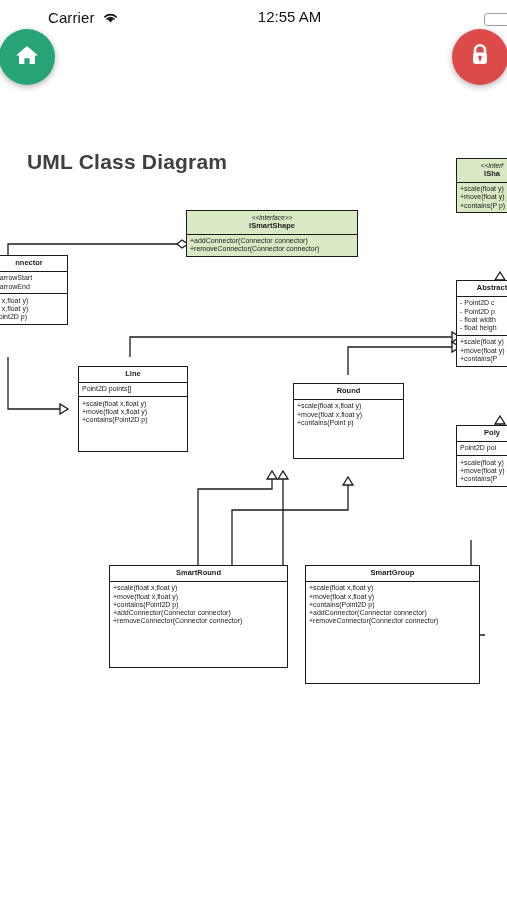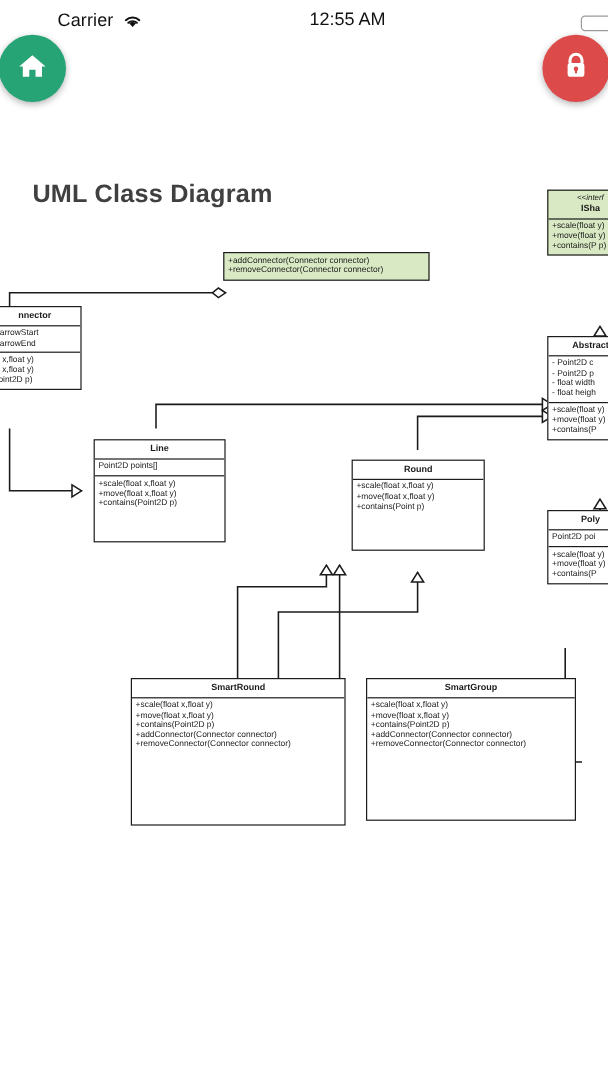--- a/index.html
+++ b/index.html
@@ -147,20 +147,24 @@
       <div class="row">e arrowEnd</div>
     </div>
     <div class="sec">
       <div class="row">at x,float y)</div>
       <div class="row">at x,float y)</div>
       <div class="row">Point2D p)</div>
     </div>
   </div>
 
   <div class="uml iface" style="left:186px; top:30px; width:172px;">
+    <div class="hdr">
+      <span class="stereo">&lt;&lt;interface&gt;&gt;</span>
+      <span>ISmartShape</span>
+    </div>
     <div class="sec">
       <div class="row">+addConnector(Connector connector)</div>
       <div class="row">+removeConnector(Connector connector)</div>
     </div>
   </div>
 
   <div class="uml iface" style="left:456px; top:-22px; width:72px;">
     <div class="hdr">
       <span class="stereo">&lt;&lt;interf</span>
       <span>ISha</span>
@@ -213,21 +217,21 @@
     <div class="sec">
       <div class="row">Point2D poi</div>
     </div>
     <div class="sec">
       <div class="row">+scale(float y)</div>
       <div class="row">+move(float y)</div>
       <div class="row">+contains(P</div>
     </div>
   </div>
 
-  <div class="uml" style="left:109px; top:385px; width:179px; height:123px;">
+  <div class="uml" style="left:109px; top:385px; width:179px; height:103px;">
     <div class="hdr">SmartRound</div>
     <div class="sec">
       <div class="row">+scale(float x,float y)</div>
       <div class="row">+move(float x,float y)</div>
       <div class="row">+contains(Point2D p)</div>
       <div class="row">+addConnector(Connector connector)</div>
       <div class="row">+removeConnector(Connector connector)</div>
     </div>
   </div>
 

